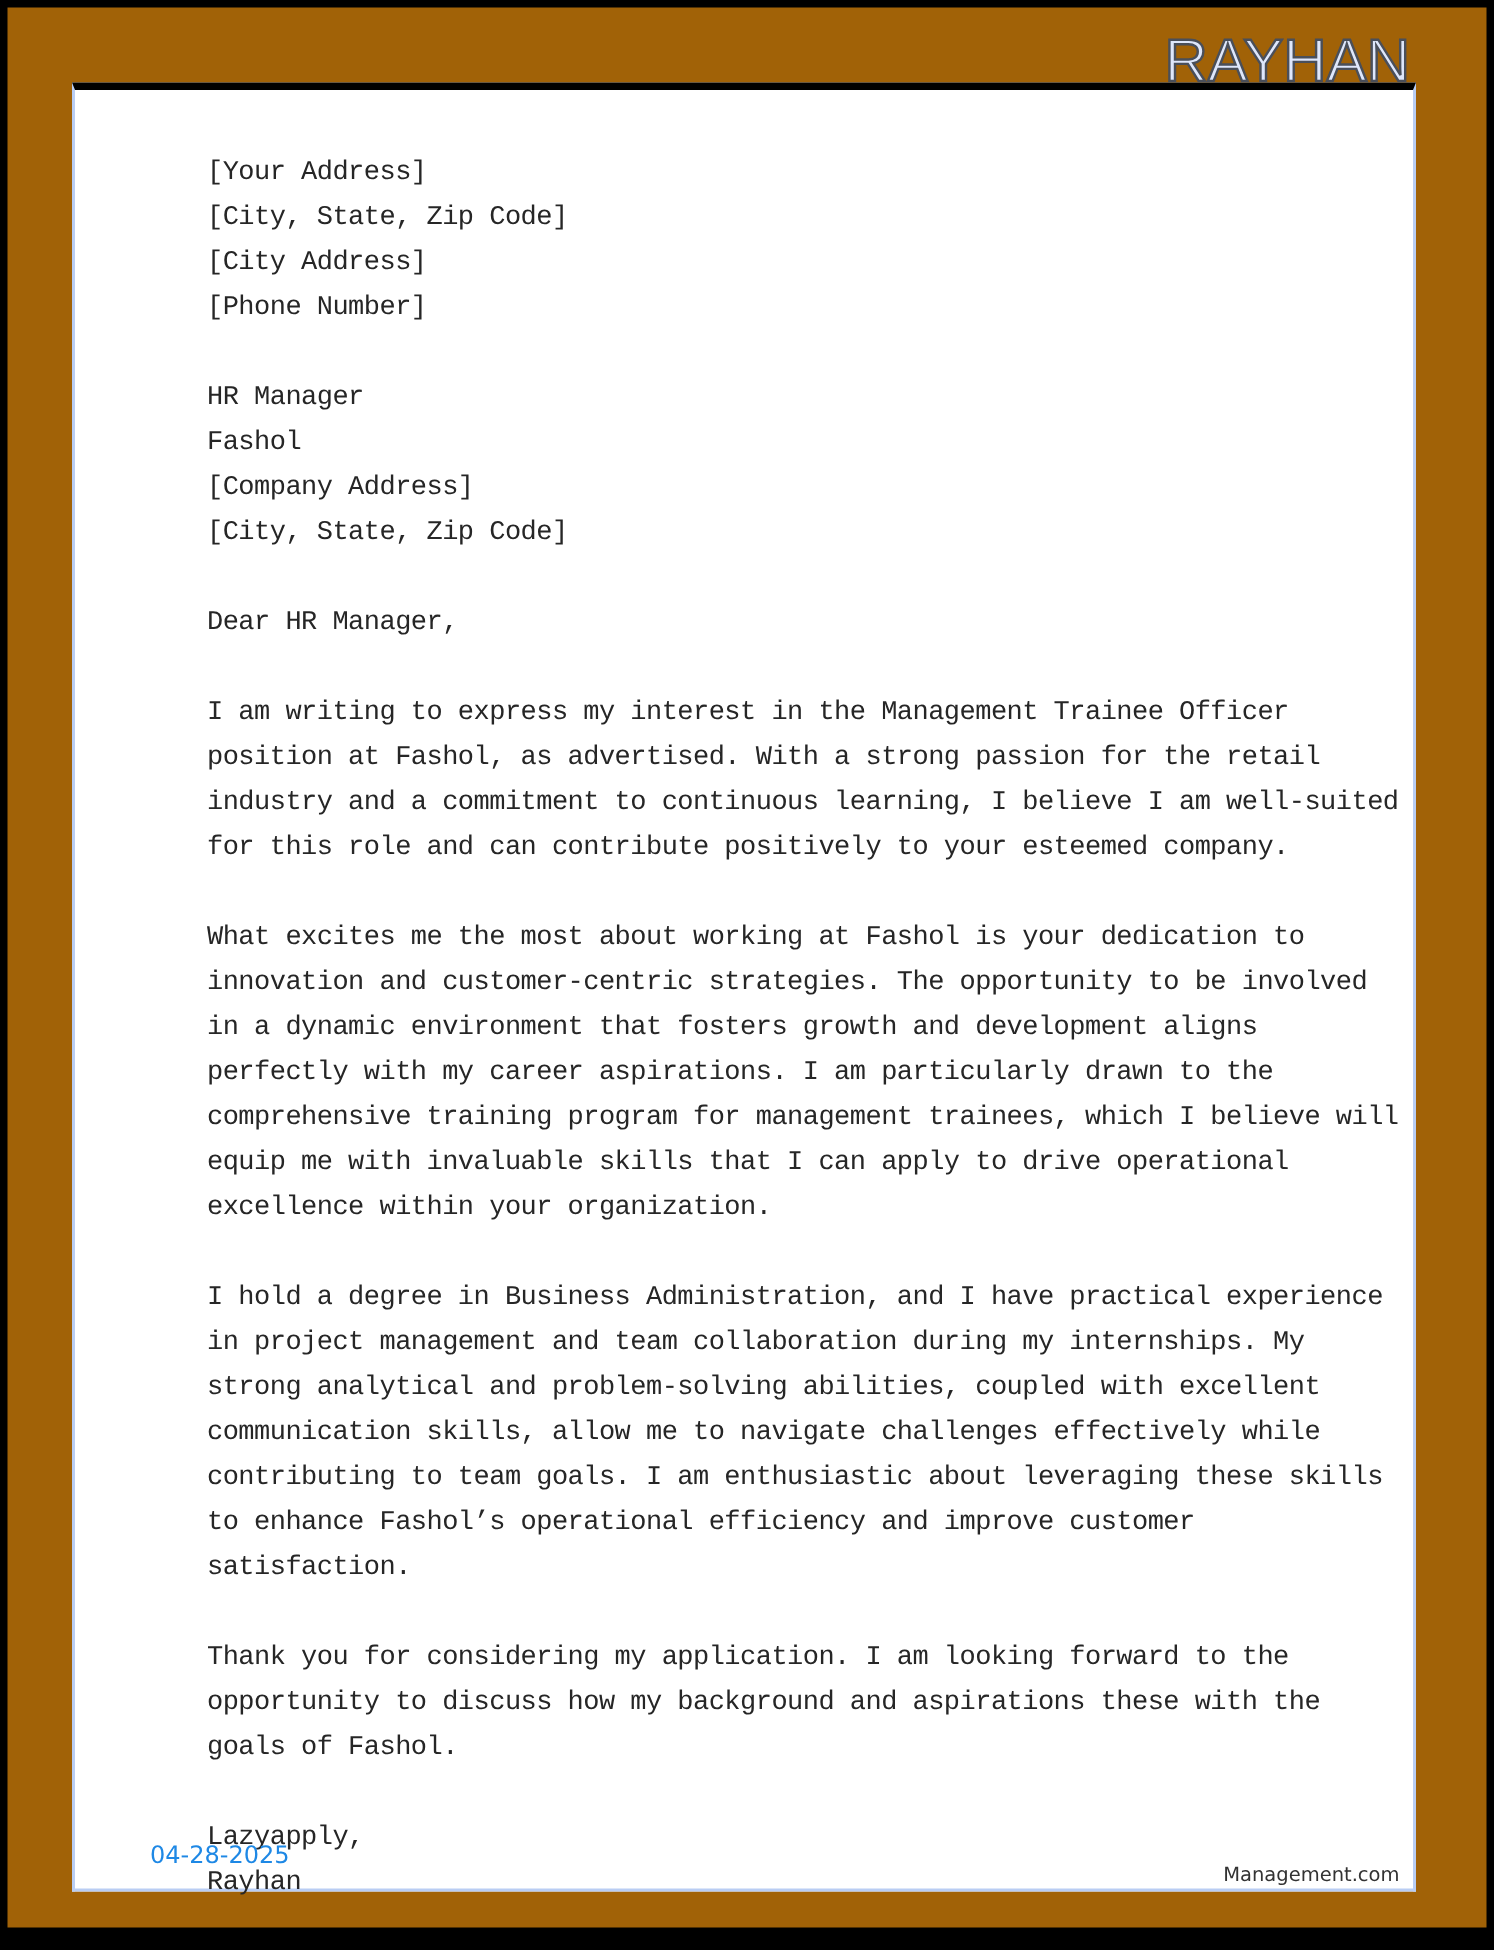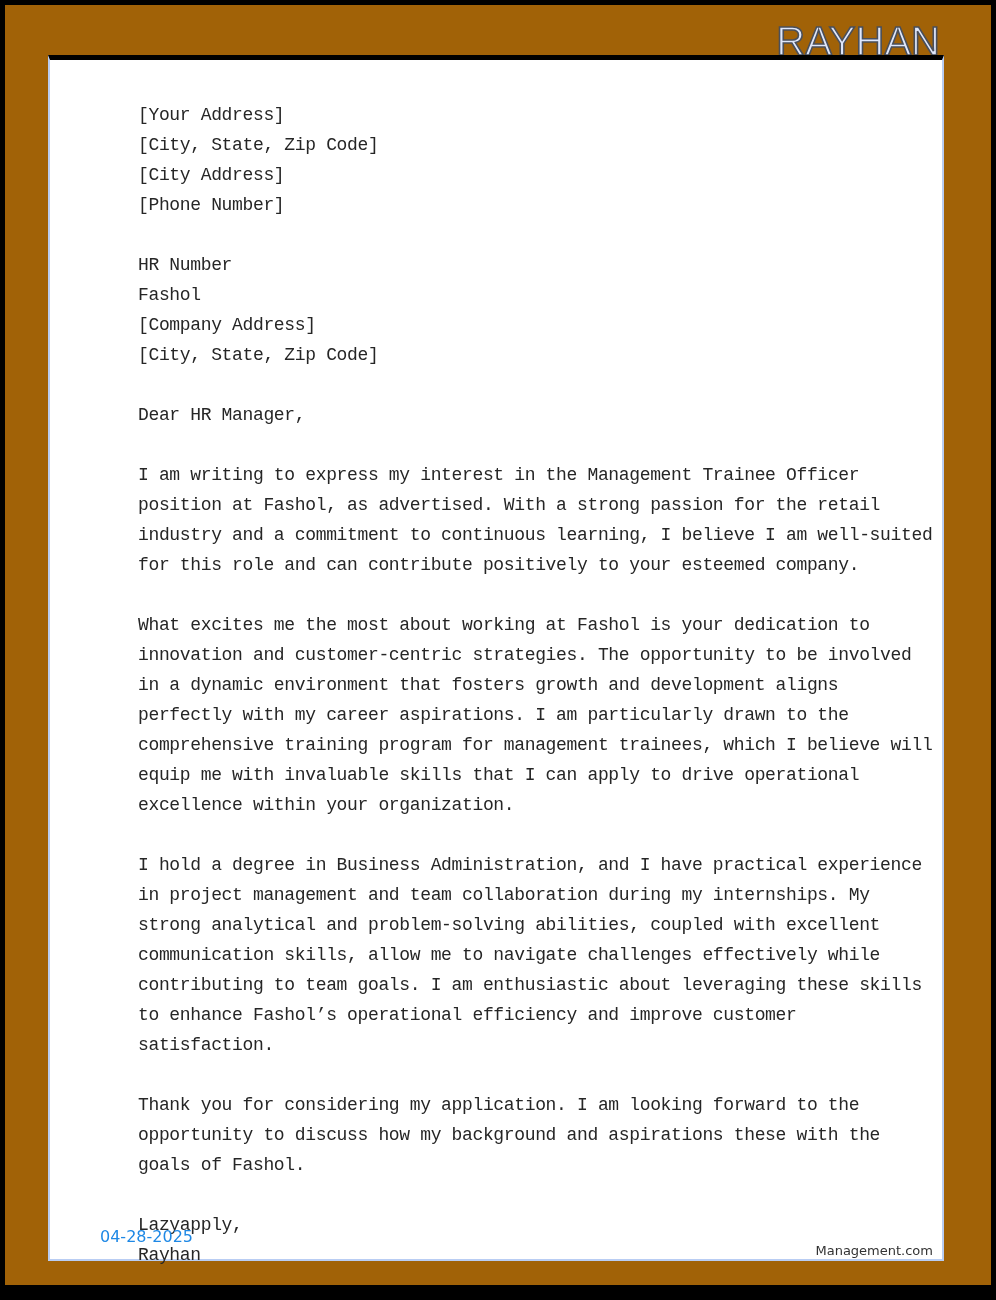--- a/index.html
+++ b/index.html
@@ -91,21 +91,21 @@
     <div class="content">
 
       <div class="para">
         <span class="line">[Your Address]</span>
         <span class="line">[City, State, Zip Code]</span>
         <span class="line">[City Address]</span>
         <span class="line">[Phone Number]</span>
       </div>
 
       <div class="para">
-        <span class="line">HR Number</span>
+        <span class="line">HR Manager</span>
         <span class="line">Fashol</span>
         <span class="line">[Company Address]</span>
         <span class="line">[City, State, Zip Code]</span>
       </div>
 
       <div class="para">
         <p>Dear HR Manager,</p>
       </div>
 
       <div class="para">

